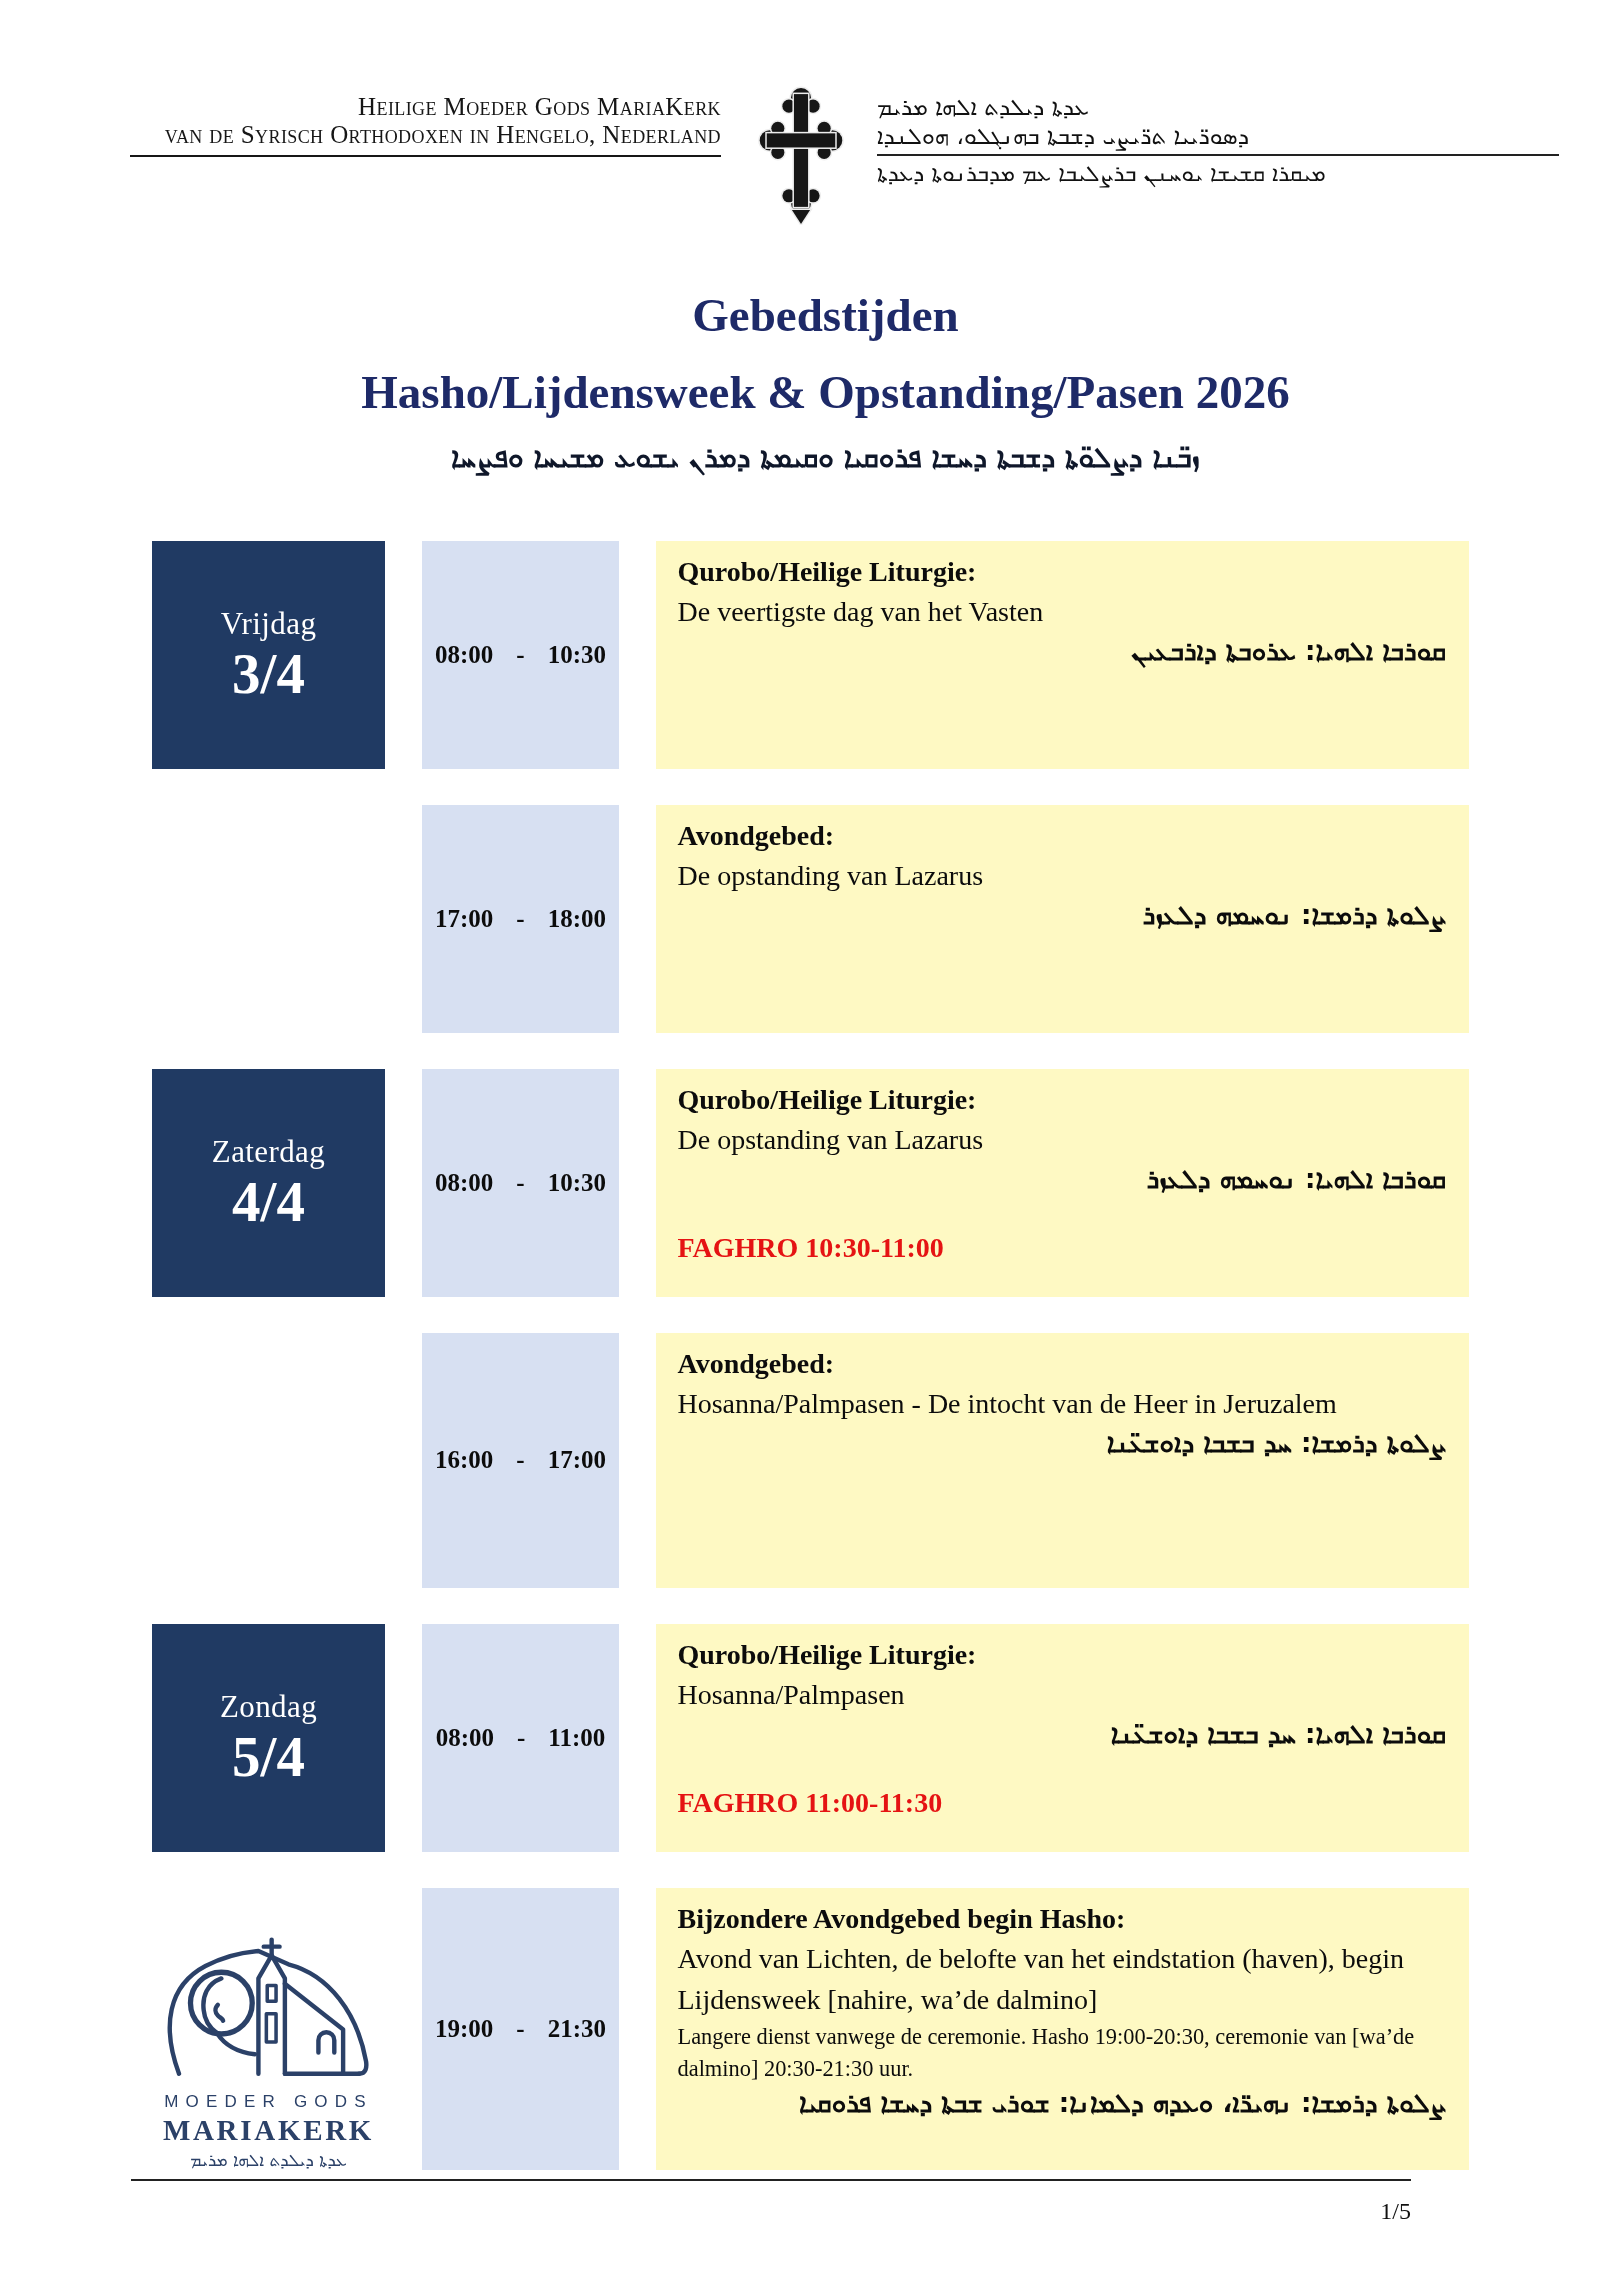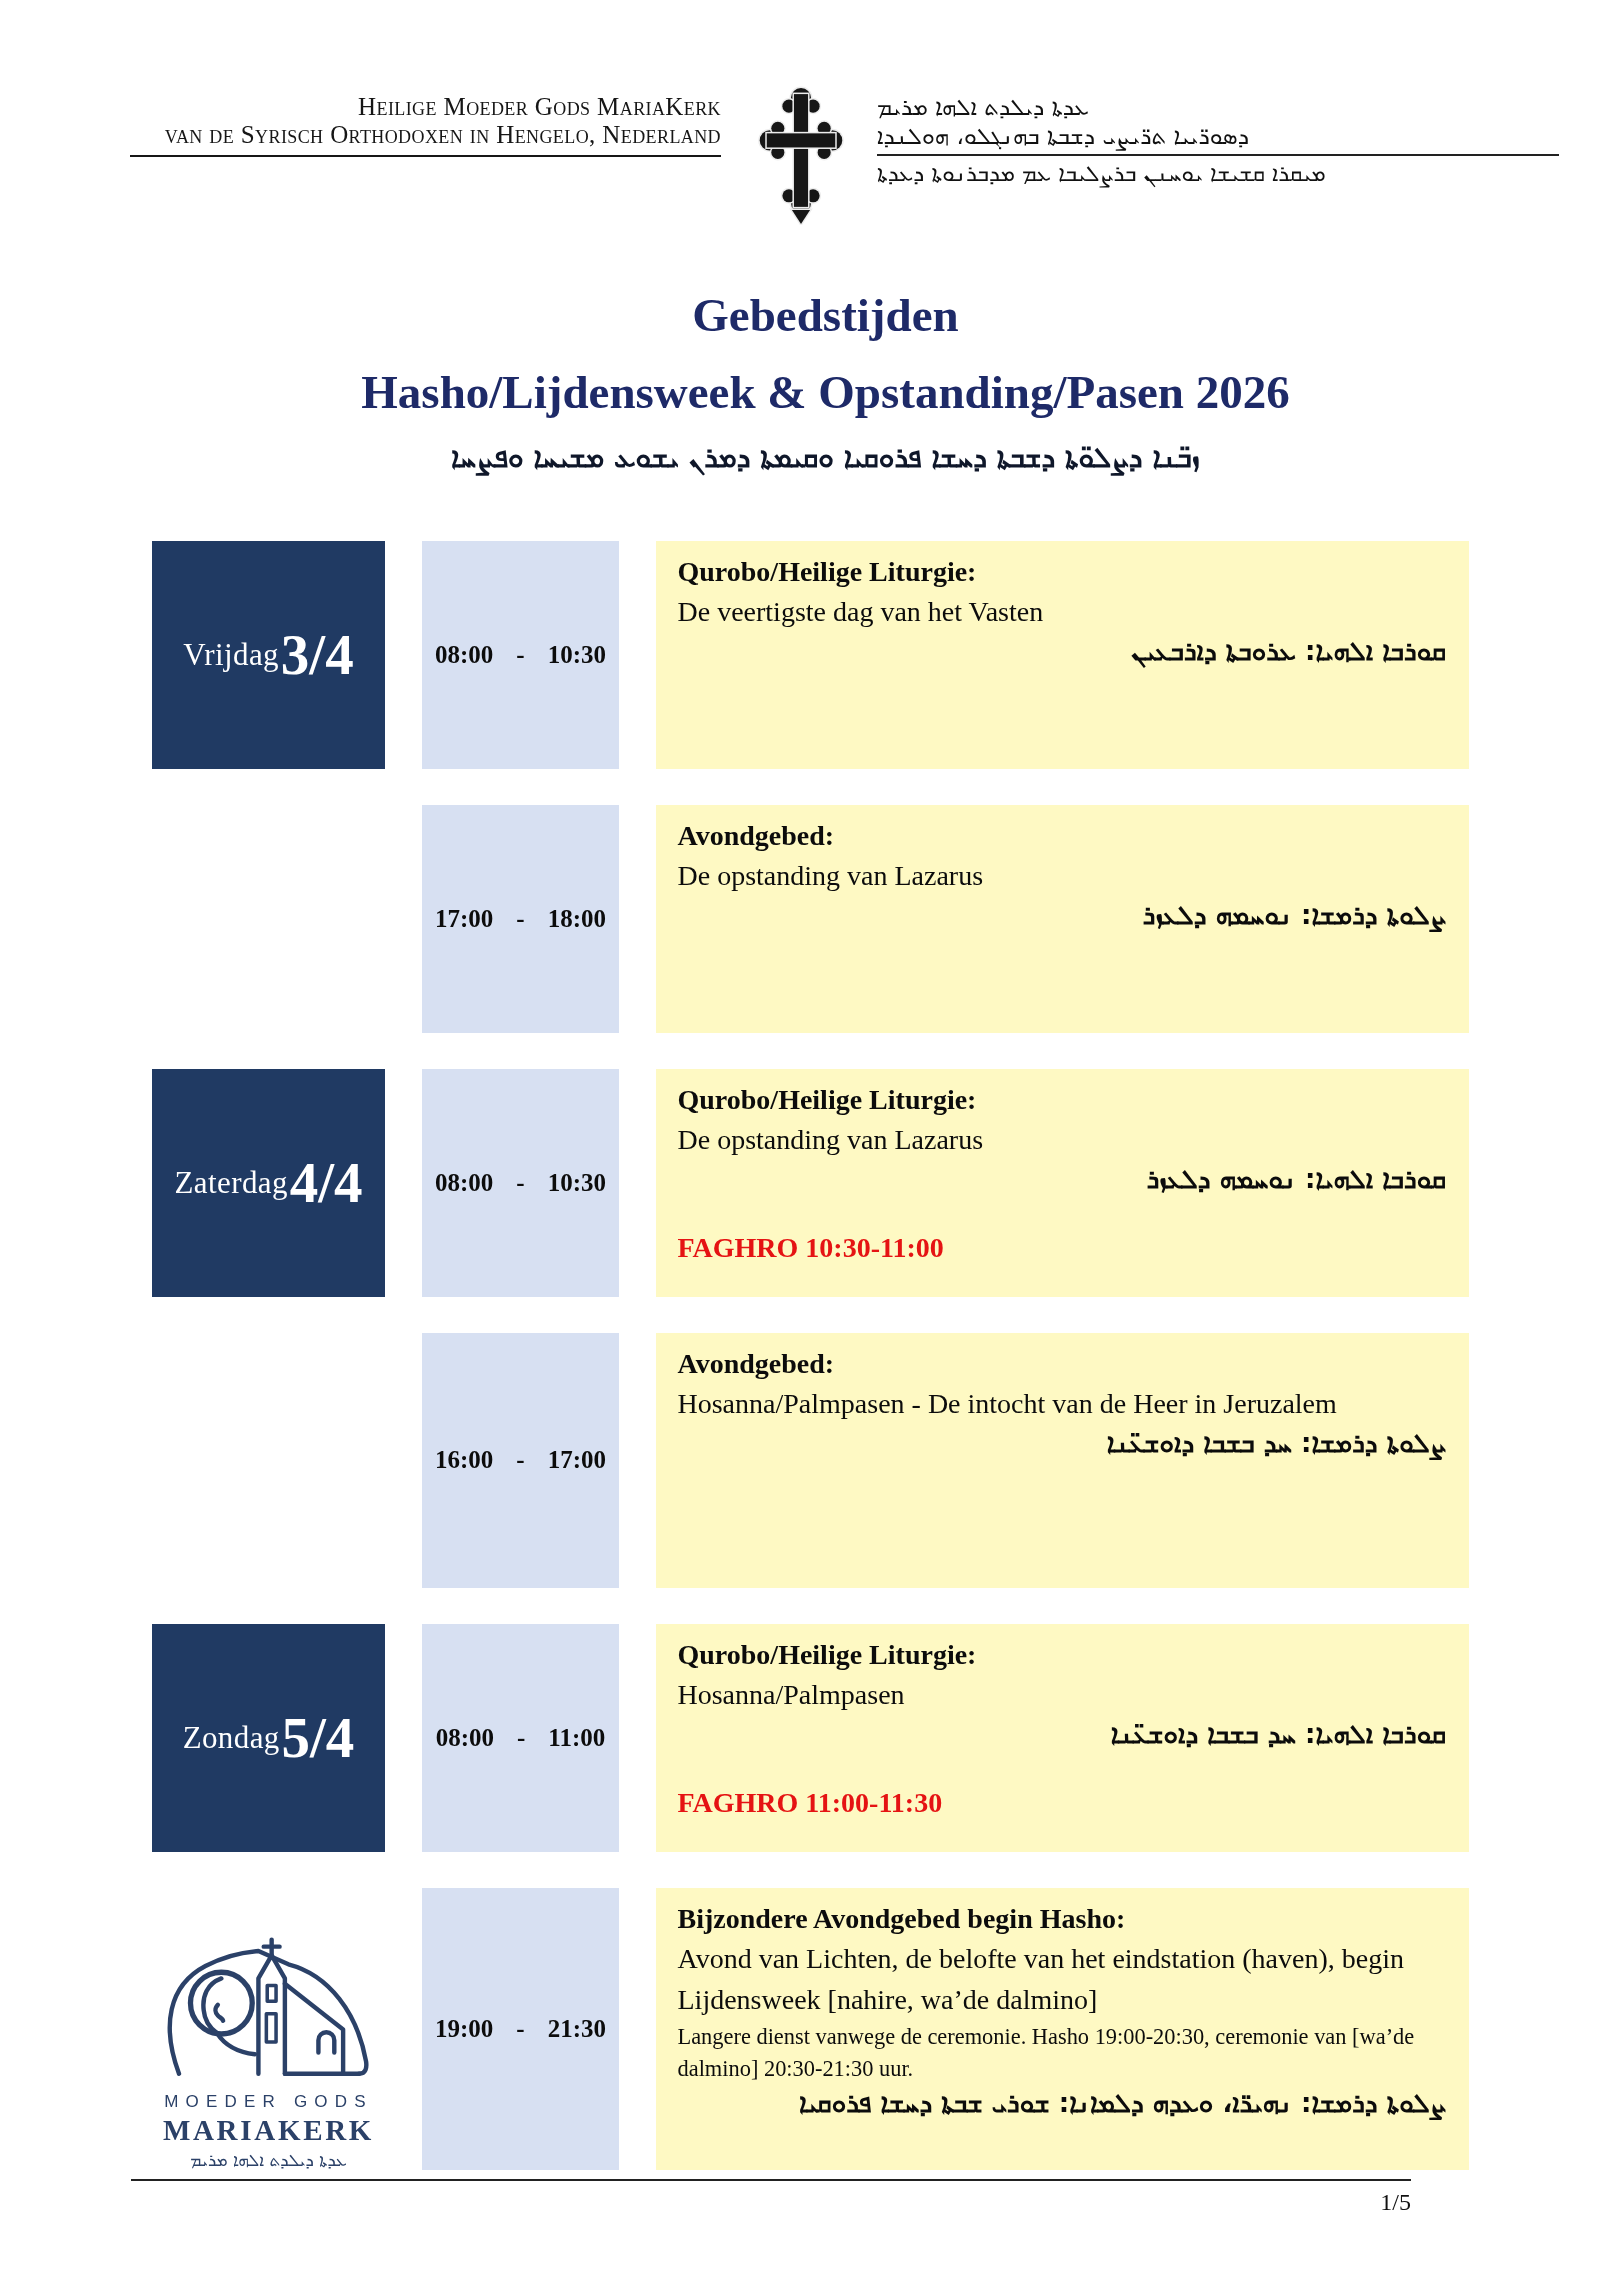--- a/index.html
+++ b/index.html
@@ -22,41 +22,41 @@
   
   .title{text-align:center;margin-top:59px;color:#1E2A68;padding-left:38px;}
   .title-l1{font-size:47px;font-weight:bold;}
   .title-l2{font-size:47px;font-weight:bold;margin-top:23px;}
   .title-syr{font-size:28px;font-weight:bold;margin-top:21.5px;color:#0f172a;}
   
   .schedule{margin:66px 153px 0 152px;}
   .row{display:grid;grid-template-columns:233px 197px 813px;column-gap:37px;margin-bottom:36px;}
   .row:last-child{margin-bottom:0;}
   .h255{min-height:228px;} .h285{min-height:255px;} .h315{min-height:282px;}
-  .cell-day{background:#203A63;color:#fff;display:flex;flex-direction:row;
+  .cell-day{background:#203A63;color:#fff;display:flex;flex-direction:column;
             align-items:center;justify-content:center;gap:1.8px;}
   .day-name{font-size:31px;letter-spacing:0.4px;}
   .day-date{font-size:57px;font-weight:bold;line-height:1.05;}
   .cell-day-empty{background:transparent;}
   .cell-time{background:#D7E0F2;display:flex;flex-direction:row;align-items:center;
              justify-content:center;gap:23px;font-size:25px;font-weight:bold;color:#0c0c0c;}
   .cell-content{background:#fef9c3;padding:10.7px 23px 10.7px 21.5px;font-size:28px;line-height:1.46;color:#0c0c0c;}
   .c-heading{font-weight:bold;}
   .c-syriac{font-weight:bold;font-size:26px;}
   .c-faghro{color:#E51313;font-weight:bold;margin-top:29px;}
   .c-note{font-size:22.4px;line-height:1.42;}
   
   .logo-cell{display:flex;flex-direction:column;align-items:center;justify-content:flex-end;color:#2B4168;}
   .logo-art{width:240px;height:150px;}
   .logo-l1{font-size:17px;letter-spacing:7.2px;margin-top:13px;font-family:"Liberation Sans",sans-serif;}
   .logo-l2{font-size:29px;font-weight:bold;letter-spacing:2.7px;margin-top:1.8px;}
   .logo-syr{font-size:17px;margin-top:2.7px;}
   
   .footer{margin:9px 202px 0 131px;border-top:2.7px solid #222;text-align:right;
-          font-size:24px;color:#111;padding-top:8px;}
+          font-size:24px;color:#111;padding-top:17px;}
 </style>
 </head>
 <body>
 
 <div class="page">
 
   <div class="header">
     <div class="header-left">
       <div class="hl1">Heilige Moeder Gods MariaKerk</div>
       <div class="hl2">van de Syrisch Orthodoxen in Hengelo, Nederland</div>

